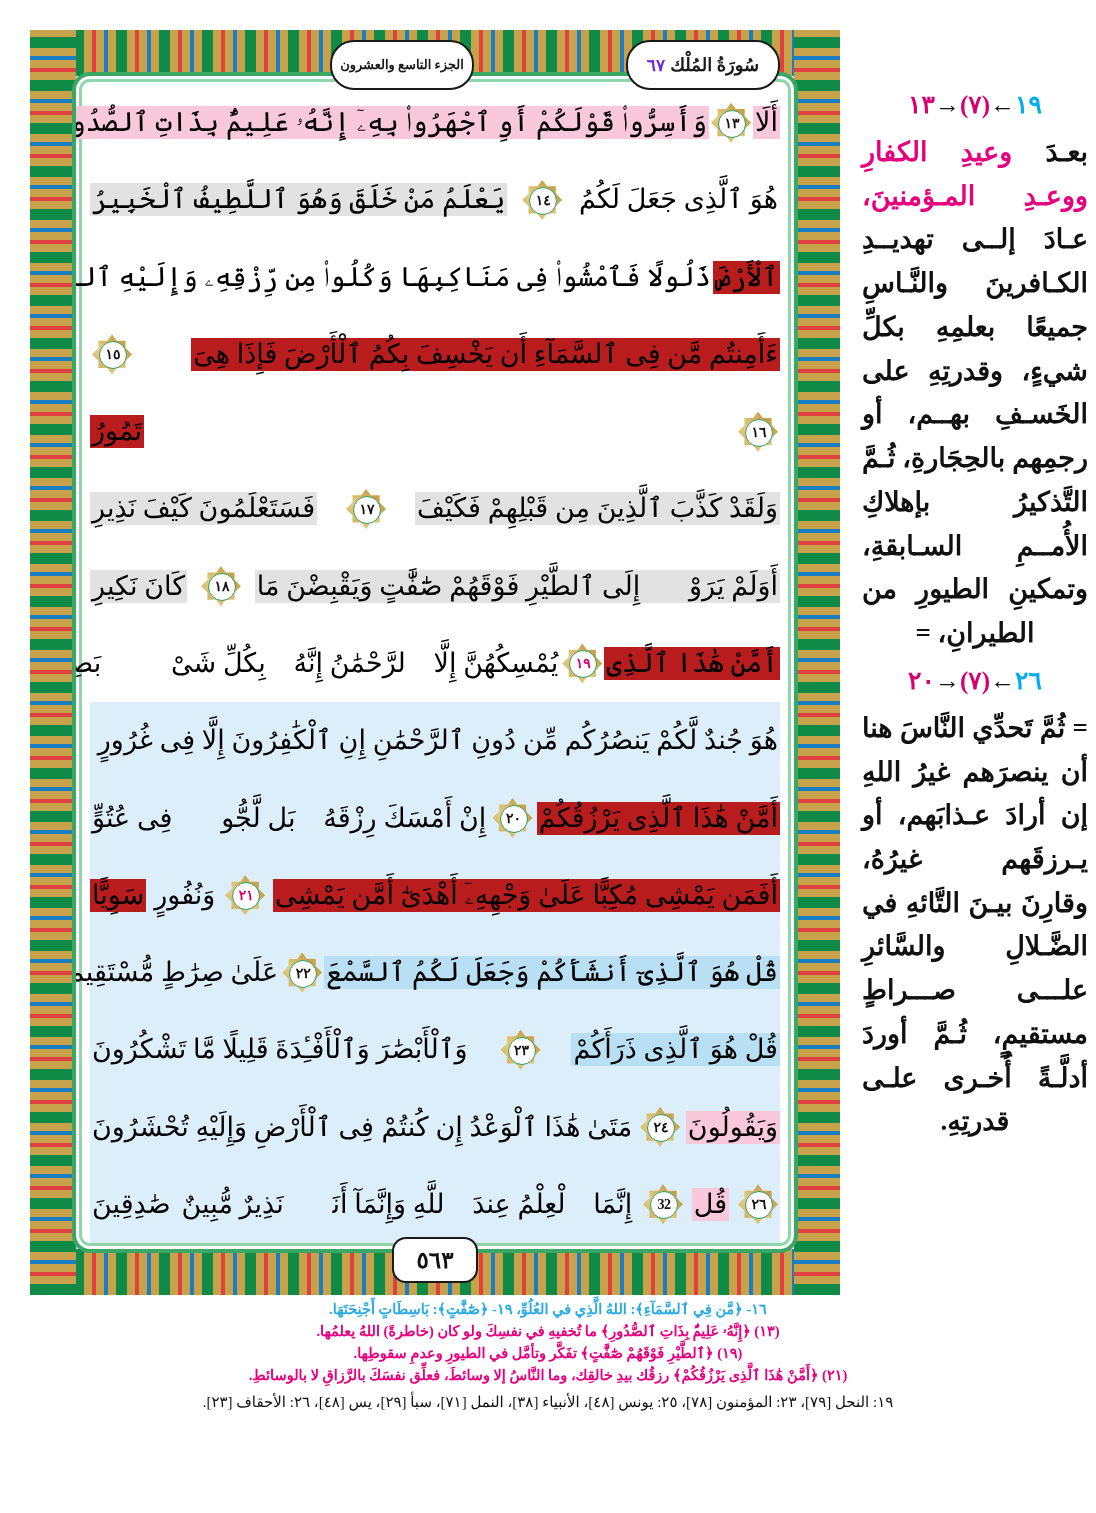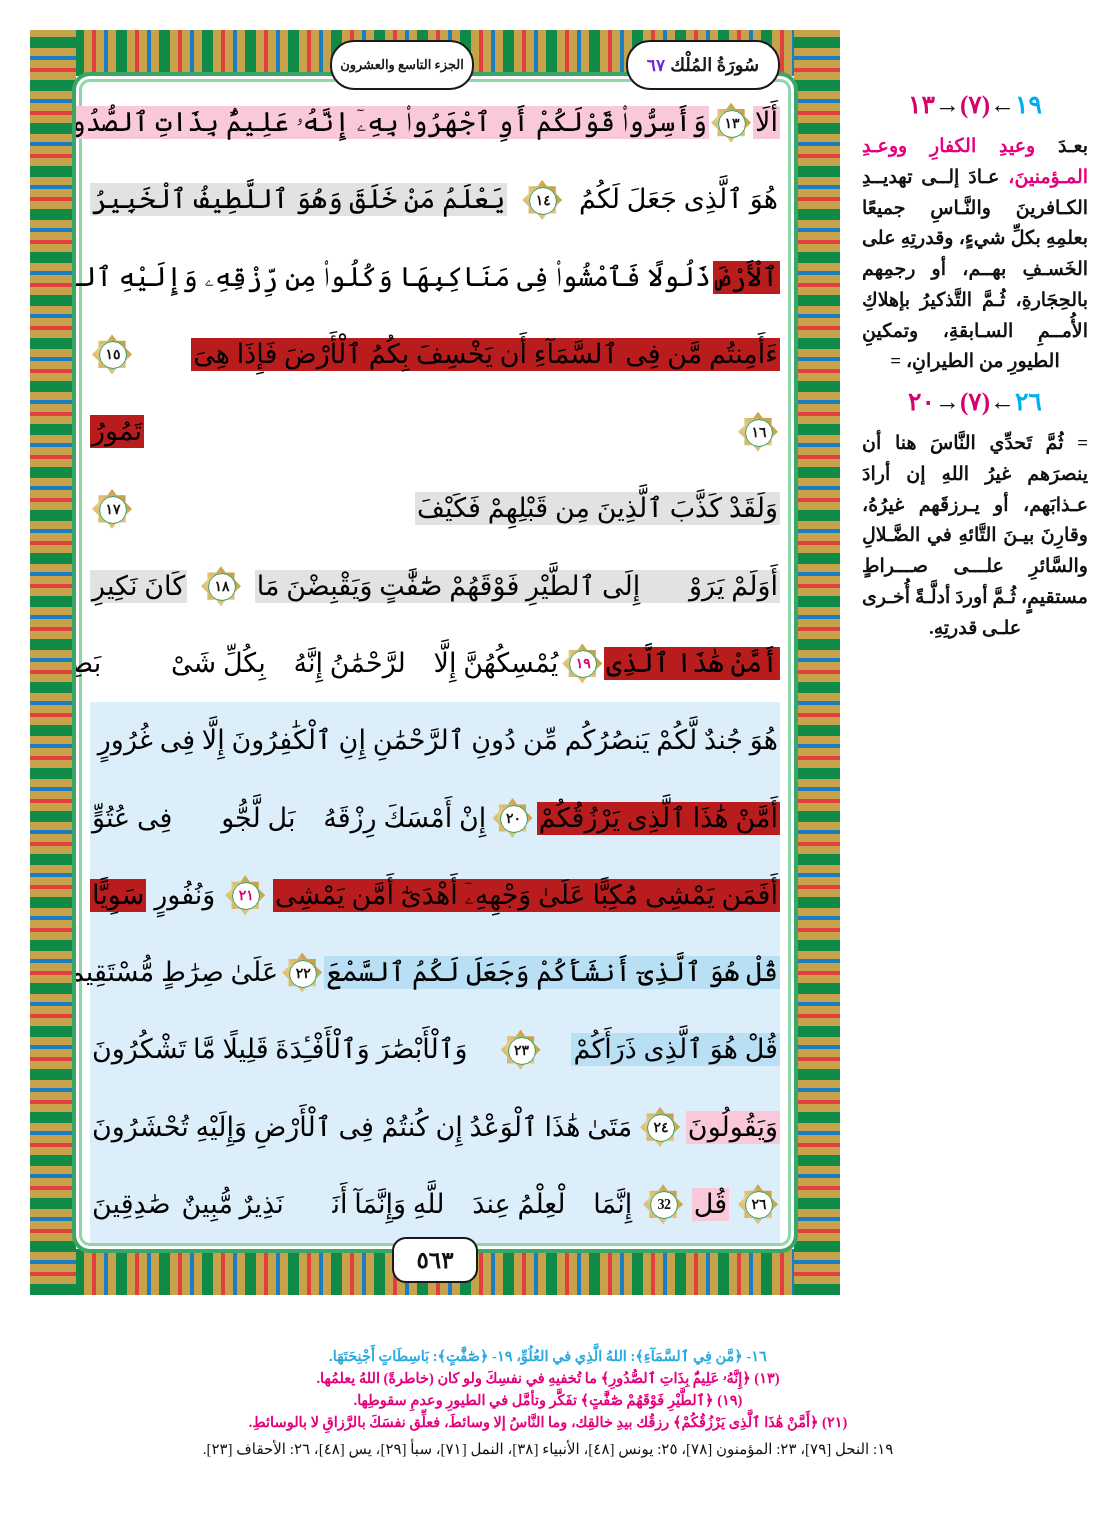--- a/index.html
+++ b/index.html
@@ -111,36 +111,36 @@
     font-family:"Liberation Serif","DejaVu Serif",serif;
   }
   .side-head{
     text-align:center;font-size:25px;font-weight:bold;
     letter-spacing:0px;margin:2px 0 12px 0;white-space:nowrap;
   }
   .side-head .a{color:#00adef;}
   .side-head .b{color:#d6006e;}
   .side-head .arrow{color:#111;}
   .side-p{
-    font-size:19px;line-height:1.62;color:#111;font-weight:bold;
+    font-size:27px;line-height:1.62;color:#111;font-weight:bold;
     text-align:justify;text-align-last:center;
   }
   .side-p .em{color:#e6007e;}
   .side-block2{margin-top:10px;}
 
   
   .footnotes{
     position:absolute;left:0;right:0;top:1298px;
     padding:0 22px;box-sizing:border-box;direction:rtl;
   }
   .fn{
     font-size:14.5px;line-height:1.52;font-weight:bold;white-space:nowrap;
     text-align:center;
   }
-  .fn-blue{color:#29abe2;margin-top:47px;}
+  .fn-blue{color:#29abe2;}
   .fn-pink{color:#e6007e;}
   .fn-refs{
     margin-top:7px;font-size:15px;color:#111;font-weight:normal;
     text-align:center;white-space:nowrap;
     font-family:"Liberation Serif",serif;
   }
 </style>
 </head>
 <body>
 
@@ -199,20 +199,21 @@
               <span class="disc">١٦</span>
             </span>
             <span class="seg hl-yellow">تَمُورُ</span>
           </div>
           <div class="qline">
             <span class="seg hl-gray">وَلَقَدْ كَذَّبَ ٱلَّذِينَ مِن قَبْلِهِمْ فَكَيْفَ</span>
             <span class="ayah">
               <span class="rosette"></span>
               <span class="disc">١٧</span>
             </span>
+            <span class="seg hl-gray">فَسَتَعْلَمُونَ كَيْفَ نَذِيرِ</span>
           </div>
           <div class="qline">
             <span class="seg hl-gray">أَوَلَمْ يَرَوْا۟ إِلَى ٱلطَّيْرِ فَوْقَهُمْ صَٰٓفَّٰتٍ وَيَقْبِضْنَ مَا</span>
             <span class="ayah">
               <span class="rosette"></span>
               <span class="disc">١٨</span>
             </span>
             <span class="seg hl-gray">كَانَ نَكِيرِ</span>
           </div>
           <div class="qline">

